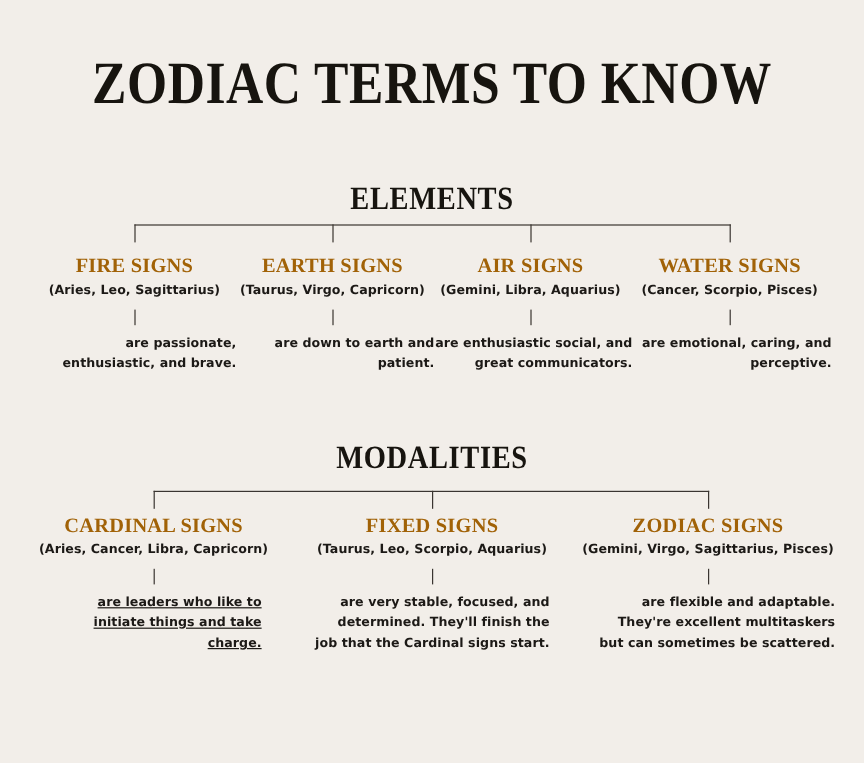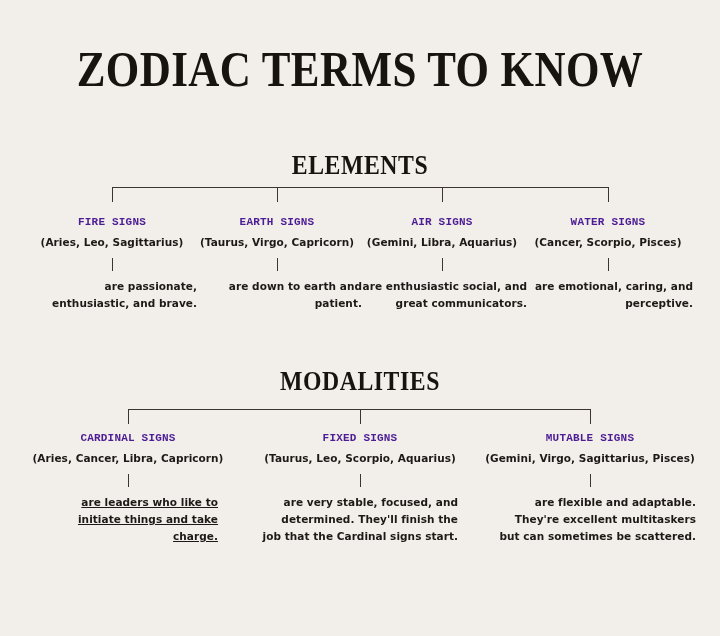--- a/index.html
+++ b/index.html
@@ -67,26 +67,26 @@
   }
   .rule-h { height: 1px; }
   .rule-v { width: 1px; }
 
   
   .col {
     position: absolute;
     text-align: center;
   }
   .col-title {
-    font-family: Liberation Mono, monospace;
+    font-family: Liberation Serif, serif;
     font-weight: 700;
-    font-size: 11px;
+    font-size: 17px;
     line-height: 20px;
     letter-spacing: 0.2px;
-    color: #4c1d95;
+    color: #a16207;
     white-space: nowrap;
   }
   .col-sub {
     font-family: "DejaVu Sans", "Liberation Sans", sans-serif;
     font-weight: 700;
     font-size: 10.5px;
     line-height: 15px;
     letter-spacing: 0.05px;
     color: #1C1916;
     margin-top: 3px;
@@ -175,21 +175,21 @@
 
   <div class="col" id="col-cardinal">
     <div class="col-title">CARDINAL SIGNS</div>
     <div class="col-sub">(Aries, Cancer, Libra, Capricorn)</div>
   </div>
   <div class="col" id="col-fixed">
     <div class="col-title">FIXED SIGNS</div>
     <div class="col-sub">(Taurus, Leo, Scorpio, Aquarius)</div>
   </div>
   <div class="col" id="col-mutable">
-    <div class="col-title">MUTABLE SIGNS</div>
+    <div class="col-title">ZODIAC SIGNS</div>
     <div class="col-sub">(Gemini, Virgo, Sagittarius, Pisces)</div>
   </div>
 
   <div class="rule rule-v" style="left:128px; top:474px; height:13px;"></div>
   <div class="rule rule-v" style="left:360px; top:474px; height:13px;"></div>
   <div class="rule rule-v" style="left:590px; top:474px; height:13px;"></div>
 
   <div class="col-desc" id="desc-cardinal">are leaders who like to initiate things and take charge.</div>
   <div class="col-desc" id="desc-fixed">are very stable, focused, and determined. They'll finish the job that the Cardinal signs start.</div>
   <div class="col-desc" id="desc-mutable">are flexible and adaptable. They're excellent multitaskers but can sometimes be scattered.</div>

